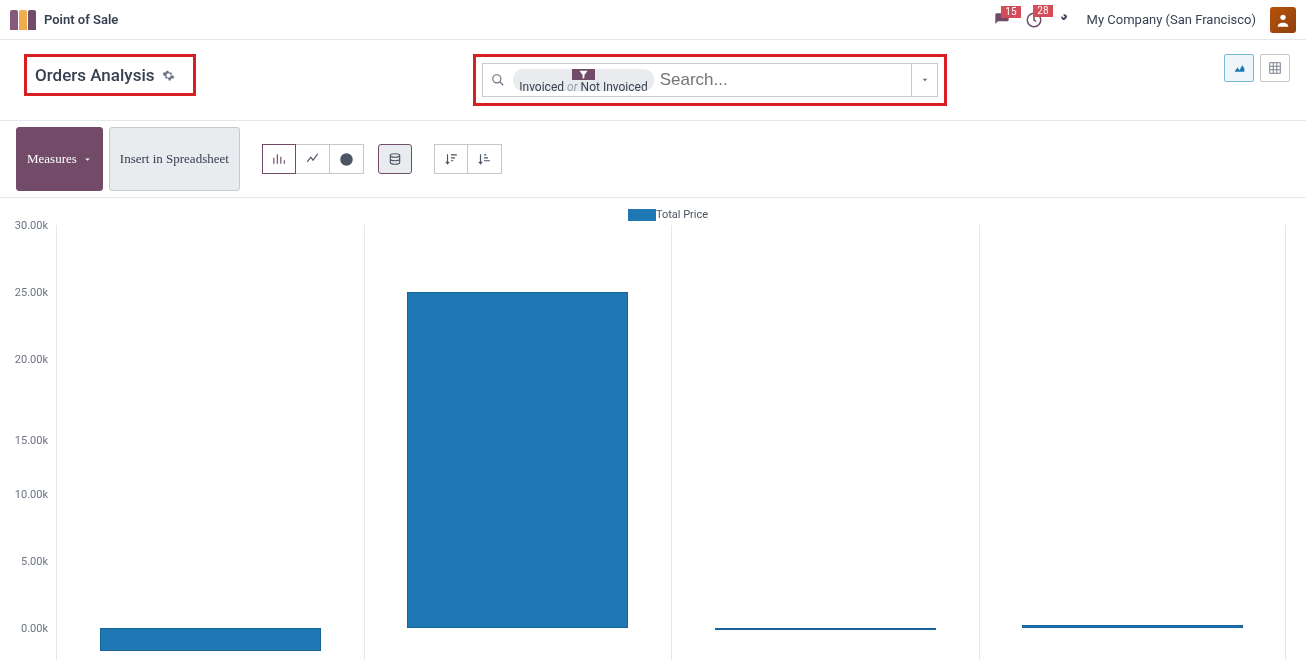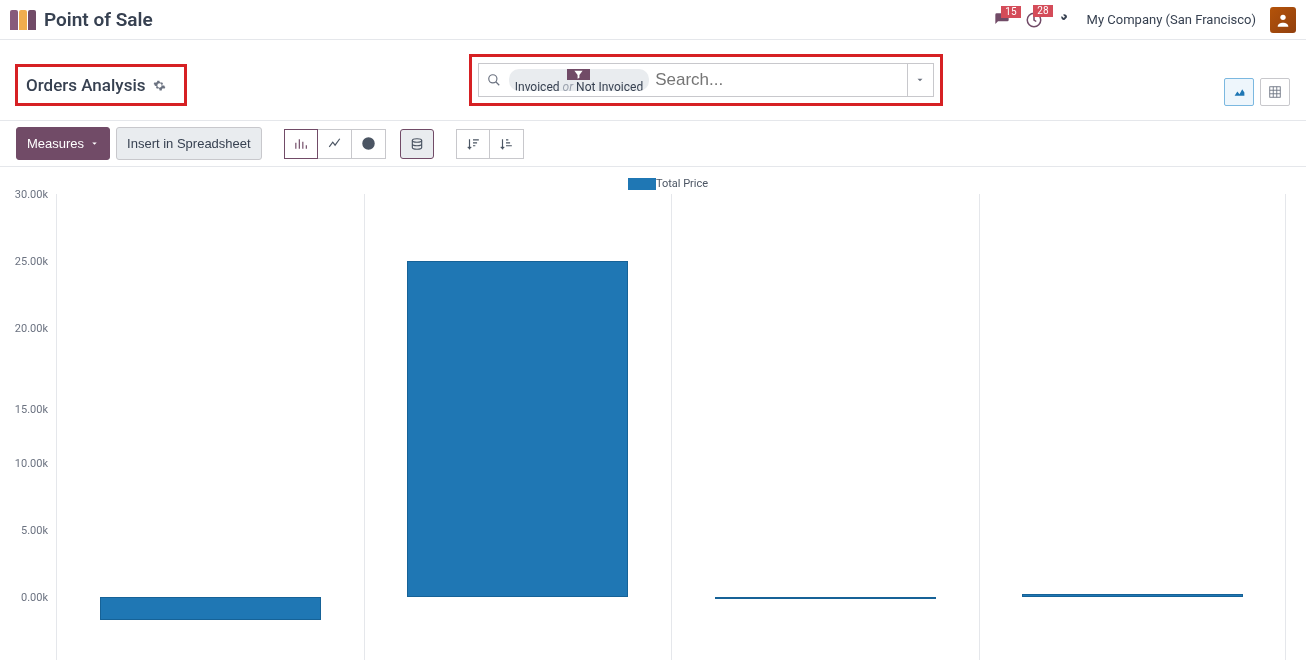--- a/index.html
+++ b/index.html
@@ -5,53 +5,53 @@
 * { box-sizing: border-box; margin: 0; padding: 0; }
 body { font-family: -apple-system, BlinkMacSystemFont, "Segoe UI", Roboto, sans-serif; font-size: 13px; color: #374151; background: #fff; width: 1306px; height: 660px; overflow: hidden; }
 
 
 .topnav { display: flex; align-items: center; height: 40px; padding: 0 10px; border-bottom: 1px solid #e5e7eb; }
 .logo { display: flex; gap: 1px; margin-right: 8px; }
 .logo span { display: inline-block; width: 8px; height: 20px; border-radius: 2px 2px 0 0; }
 .logo .l1 { background: #875A7B; }
 .logo .l2 { background: #f0ad4e; }
 .logo .l3 { background: #714B67; }
-.appname { font-weight: 600; font-size: 19px; color: #374151; margin-right: 20px; }
+.appname { font-weight: 600; font-size: 13px; color: #374151; margin-right: 20px; }
 .navlinks { display: flex; gap: 20px; }
 .navlinks span { color: #374151; cursor: pointer; }
 .spacer { flex: 1; }
 .topright { display: flex; align-items: center; gap: 14px; }
 .icon-btn { position: relative; color: #6b7280; cursor: pointer; }
 .badge { position: absolute; top: -6px; right: -10px; background: #d44c59; color: #fff; border-radius: 0; font-size: 10px; padding: 1px 4px; line-height: 1; }
 .company { color: #374151; }
 .avatar { width: 26px; height: 26px; border-radius: 3px; background: linear-gradient(135deg,#b45309,#92400e); display:flex; align-items:center; justify-content:center; color:#fff; font-size:14px; }
 
 
-.header-row { display: flex; align-items: flex-end; padding: 14px 16px 14px 15px; gap: 46px; }
+.header-row { display: flex; align-items: flex-start; padding: 14px 16px 14px 24px; gap: 46px; }
 .title-box { border: 3px solid #d62023; padding: 8px 18px 8px 8px; display: flex; align-items: center; gap: 8px; }
 .title { font-size: 17px; font-weight: 500; color: #374151; }
 .gear { color: #6b7280; }
 .search-wrap-outer { flex: 1; display: flex; justify-content: center; }
 .search-wrap { border: 3px solid #d62023; padding: 6px; width: 474px; display: flex; align-items: center; }
 .search-inner { display: flex; align-items: center; border: 1px solid #c8c8cc; flex: 1; height: 34px; background: #fff; }
 .search-icon-box { padding: 0 8px; color: #6b7280; display:flex; align-items:center; }
 .chip { display: flex; align-items: center; background: #e9ecef; border-radius: 10px; font-size: 12px; height: 22px; overflow: hidden; margin-right: 6px; flex-direction: column; }
 .chip-funnel { background: #714B67; color: #fff; padding: 0 6px; display: flex; align-items: center; height: 100%; }
 .chip-txt { padding: 0 6px; color: #374151; }
 .chip-txt .or { color: #9ca3af; font-style: italic; }
 .chip-x { padding: 0 6px; color: #6b7280; cursor: pointer; }
 .search-input { border: none; outline: none; flex: 1; font-size: 17px; background: transparent; }
 .search-caret { border-left: 1px solid #c8c8cc; width: 26px; height: 100%; display: flex; align-items: center; justify-content: center; color: #6b7280; cursor: pointer; }
 .viewswitch { display: flex; gap: 6px; margin-left: auto; }
 .vs-btn { border: 1px solid #c8c8cc; width: 30px; height: 28px; display: flex; align-items: center; justify-content: center; background: #fff; cursor: pointer; border-radius: 2px; }
 .vs-btn.active { background: #eef6fc; border-color: #7bb8e0; }
 
 
 .toolbar { display: flex; align-items: center; gap: 6px; padding: 6px 16px; border-top: 1px solid #e5e7eb; border-bottom: 1px solid #e5e7eb; background: #fff; }
-.btn { border: 1px solid #c8c8cc; background: #e9ecef; color: #374151; padding: 8px 10px; font-size: 13px; cursor: pointer; border-radius: 3px; display: inline-flex; align-items: center; gap: 6px; }
+.btn { border: 1px solid #c8c8cc; background: #e9ecef; color: #374151; padding: 23px 10px; font-size: 13px; cursor: pointer; border-radius: 3px; display: inline-flex; align-items: center; gap: 6px; font-family: Liberation Serif, serif; }
 .btn.primary { background: #714B67; color: #fff; border-color: #714B67; }
 .btn-group { display: flex; }
 .btn-icon { border: 1px solid #c8c8cc; background: #fff; width: 34px; height: 30px; display: flex; align-items: center; justify-content: center; cursor: pointer; color: #4b5563; }
 .btn-icon.active { border-color: #714B67; color: #714B67; }
 .btn-icon + .btn-icon { border-left: none; }
 .btn-icon.standalone { margin-left: 8px; border-radius: 3px; }
 .btn-icon.stacked { background: #e9ecef; }
 .gap { width: 10px; }
 
 

